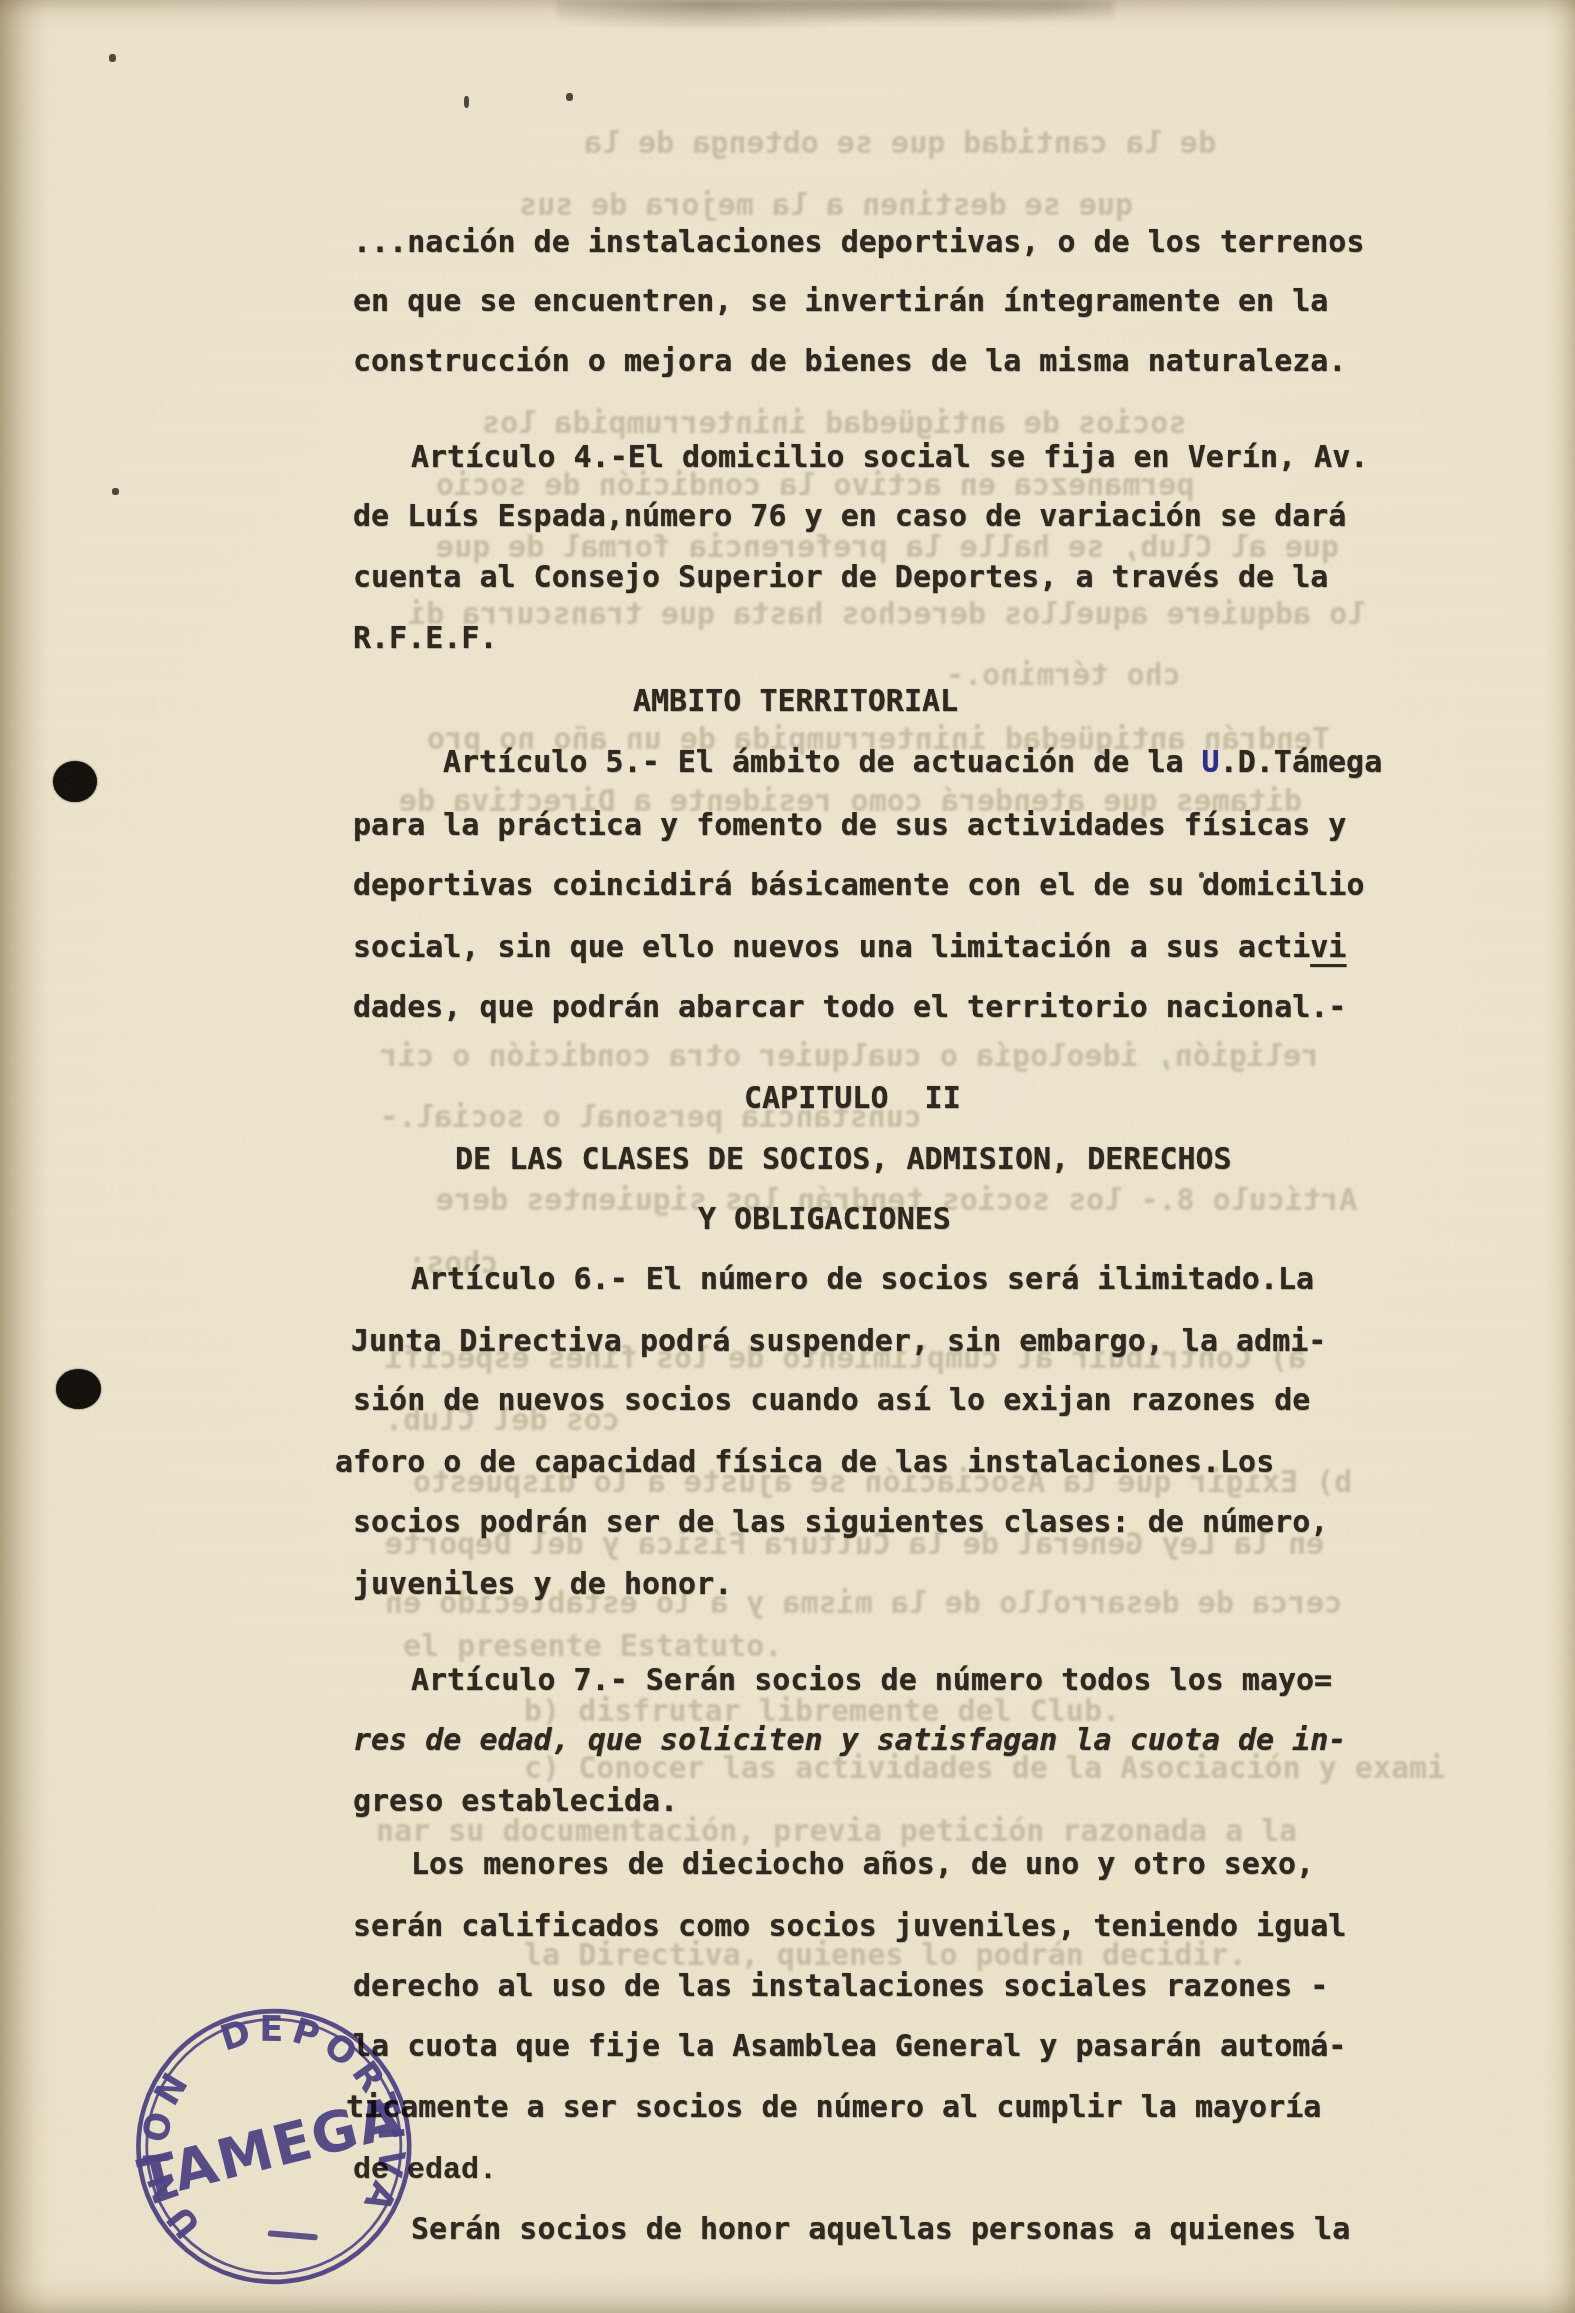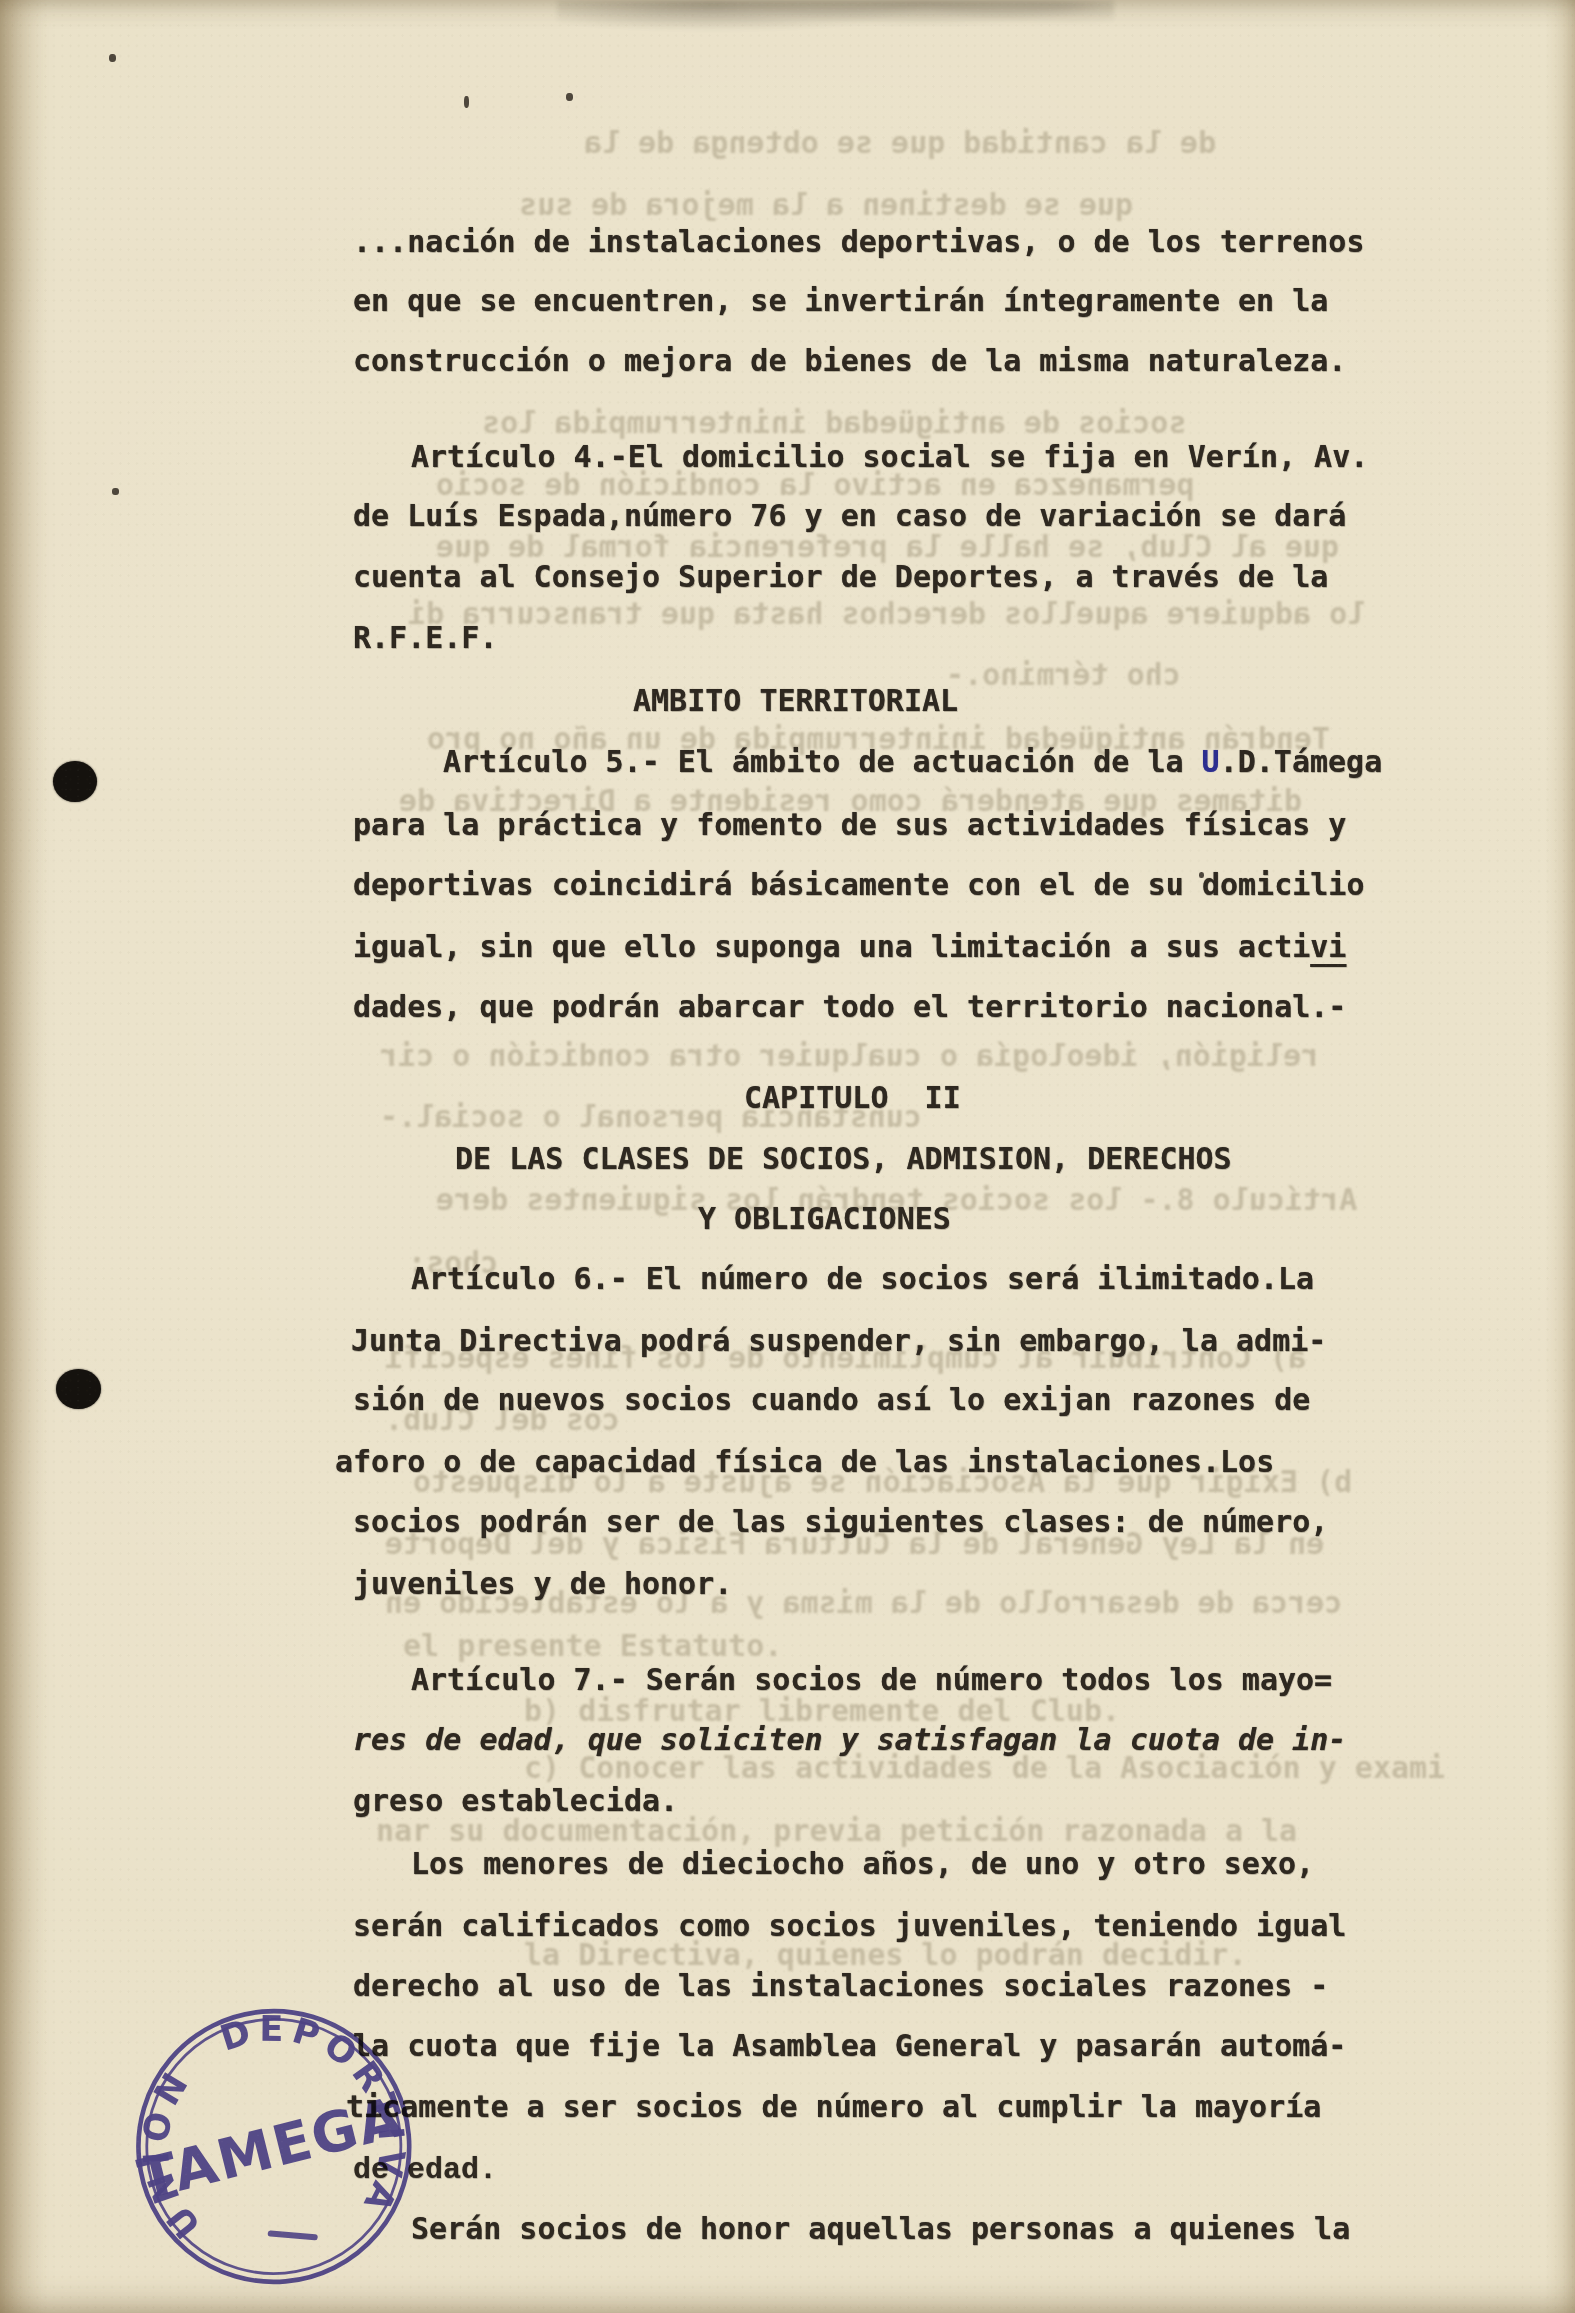--- a/index.html
+++ b/index.html
@@ -90,21 +90,21 @@
       <div class="line" style="left: 353px; top: 286px;"><span>en que se encuentren, se invertirán íntegramente en la</span></div>
       <div class="line" style="left: 353px; top: 346px;"><span>construcción o mejora de bienes de la misma naturaleza.</span></div>
       <div class="line" style="left: 411px; top: 442px;"><span>Artículo 4.-El domicilio social se fija en Verín, Av.</span></div>
       <div class="line" style="left: 353px; top: 501px;"><span>de Luís Espada,número 76 y en caso de variación se dará</span></div>
       <div class="line" style="left: 353px; top: 562px;"><span>cuenta al Consejo Superior de Deportes, a través de la</span></div>
       <div class="line" style="left: 353px; top: 623px;"><span>R.F.E.F.</span></div>
       <div class="line heading" style="left: 633px; top: 686px;"><span>AMBITO TERRITORIAL</span></div>
       <div class="line" style="left: 411px; top: 747px; margin-left: 32px;"><span>Artículo 5.- El ámbito de actuación de la </span><span class="ink">U</span><span>.D.Támega</span></div>
       <div class="line" style="left: 353px; top: 810px; text-align: right;"><span>para la práctica y fomento de sus actividades físicas y</span></div>
       <div class="line" style="left: 353px; top: 870px;"><span>deportivas coincidirá básicamente con el de su domicilio</span></div>
-      <div class="line" style="left: 353px; top: 932px;"><span>igual, sin que ello suponga una limitación a sus acti</span><span class="u">vi</span></div>
+      <div class="line" style="left: 353px; top: 932px;"><span>social, sin que ello nuevos una limitación a sus acti</span><span class="u">vi</span></div>
       <div class="line" style="left: 353px; top: 992px;"><span>dades, que podrán abarcar todo el territorio nacional.-</span></div>
       <div class="line heading" style="left: 744px; top: 1083px;"><span>CAPITULO  II</span></div>
       <div class="line heading" style="left: 455px; top: 1144px;"><span>DE LAS CLASES DE SOCIOS, ADMISION, DERECHOS</span></div>
       <div class="line heading" style="left: 698px; top: 1204px;"><span>Y OBLIGACIONES</span></div>
       <div class="line" style="left: 411px; top: 1264px;"><span>Artículo 6.- El número de socios será ilimitado.La</span></div>
       <div class="line" style="left: 351px; top: 1326px;"><span>Junta Directiva podrá suspender, sin embargo, la admi-</span></div>
       <div class="line" style="left: 353px; top: 1385px;"><span>sión de nuevos socios cuando así lo exijan razones de</span></div>
       <div class="line" style="left: 335px; top: 1447px;"><span>aforo o de capacidad física de las instalaciones.Los</span></div>
       <div class="line" style="left: 353px; top: 1507px;"><span>socios podrán ser de las siguientes clases: de número,</span></div>
       <div class="line" style="left: 353px; top: 1569px;"><span>juveniles y de honor.</span></div>

